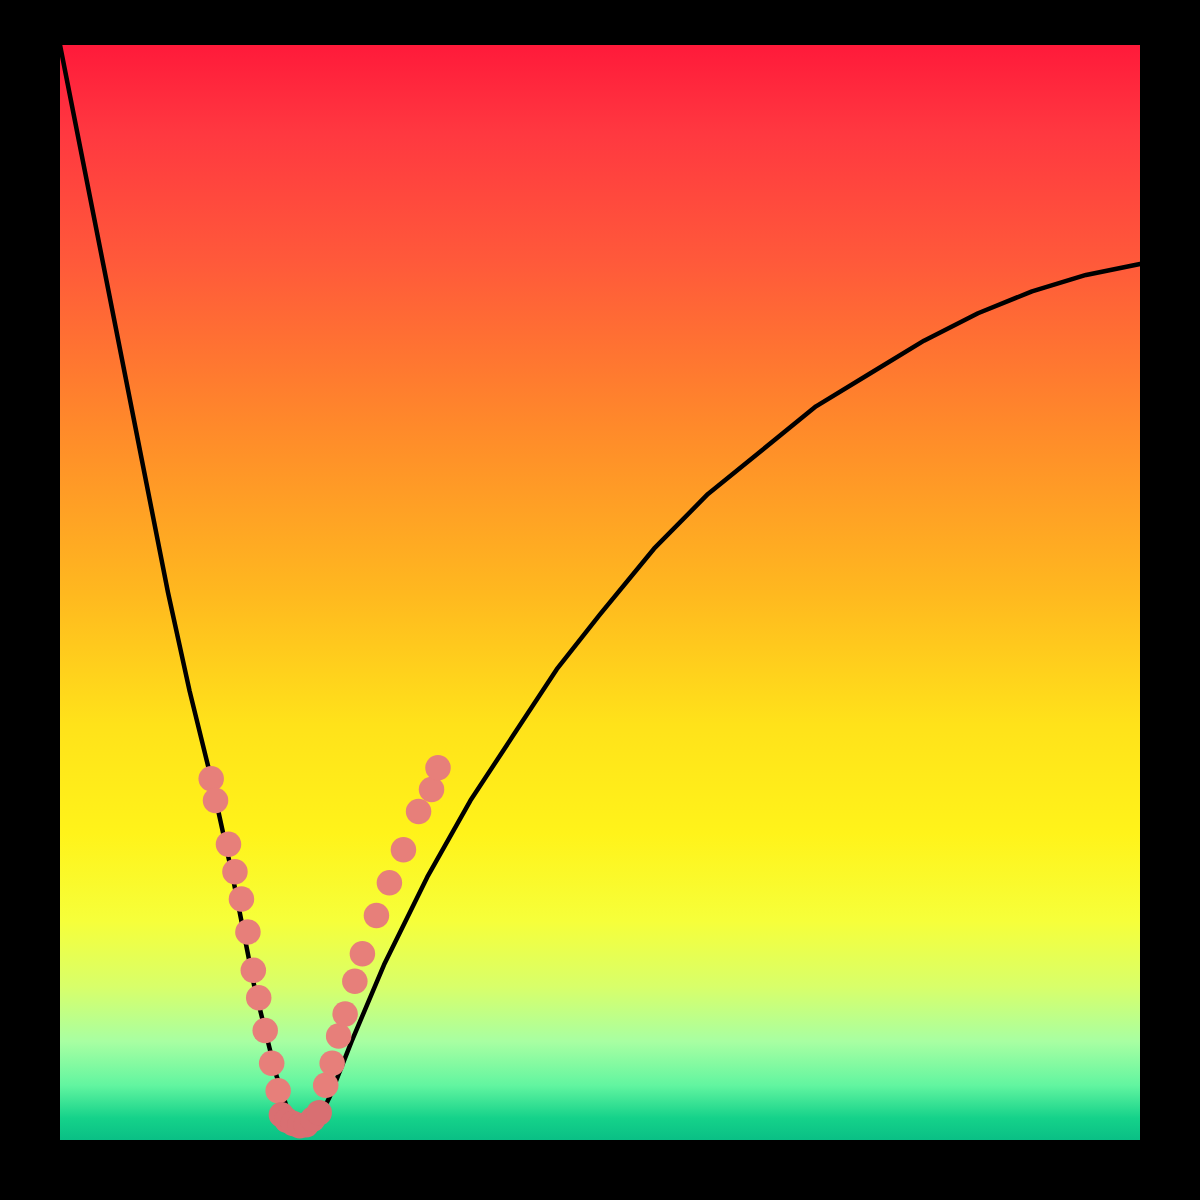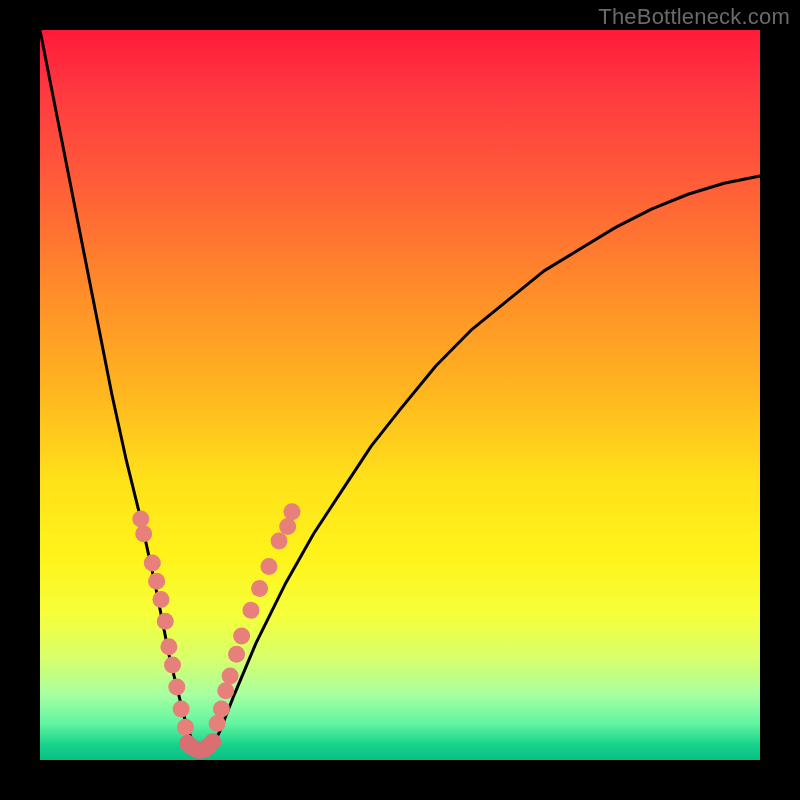--- a/index.html
+++ b/index.html
@@ -90,14 +90,13 @@
         <circle cx="196.56" cy="624.15" r="8.5" fill="#e77f7a"></circle>
         <circle cx="201.60" cy="605.90" r="8.5" fill="#e77f7a"></circle>
         <circle cx="210.96" cy="580.35" r="8.5" fill="#e77f7a"></circle>
         <circle cx="219.60" cy="558.45" r="8.5" fill="#e77f7a"></circle>
         <circle cx="228.96" cy="536.55" r="8.5" fill="#e77f7a"></circle>
         <circle cx="239.04" cy="511.00" r="8.5" fill="#e77f7a"></circle>
         <circle cx="247.68" cy="496.40" r="8.5" fill="#e77f7a"></circle>
         <circle cx="252.00" cy="481.80" r="8.5" fill="#e77f7a"></circle>
       </svg>
   </div>
-  <div class="watermark">TheBottleneck.com</div>
 </div>
 
 </body></html>

